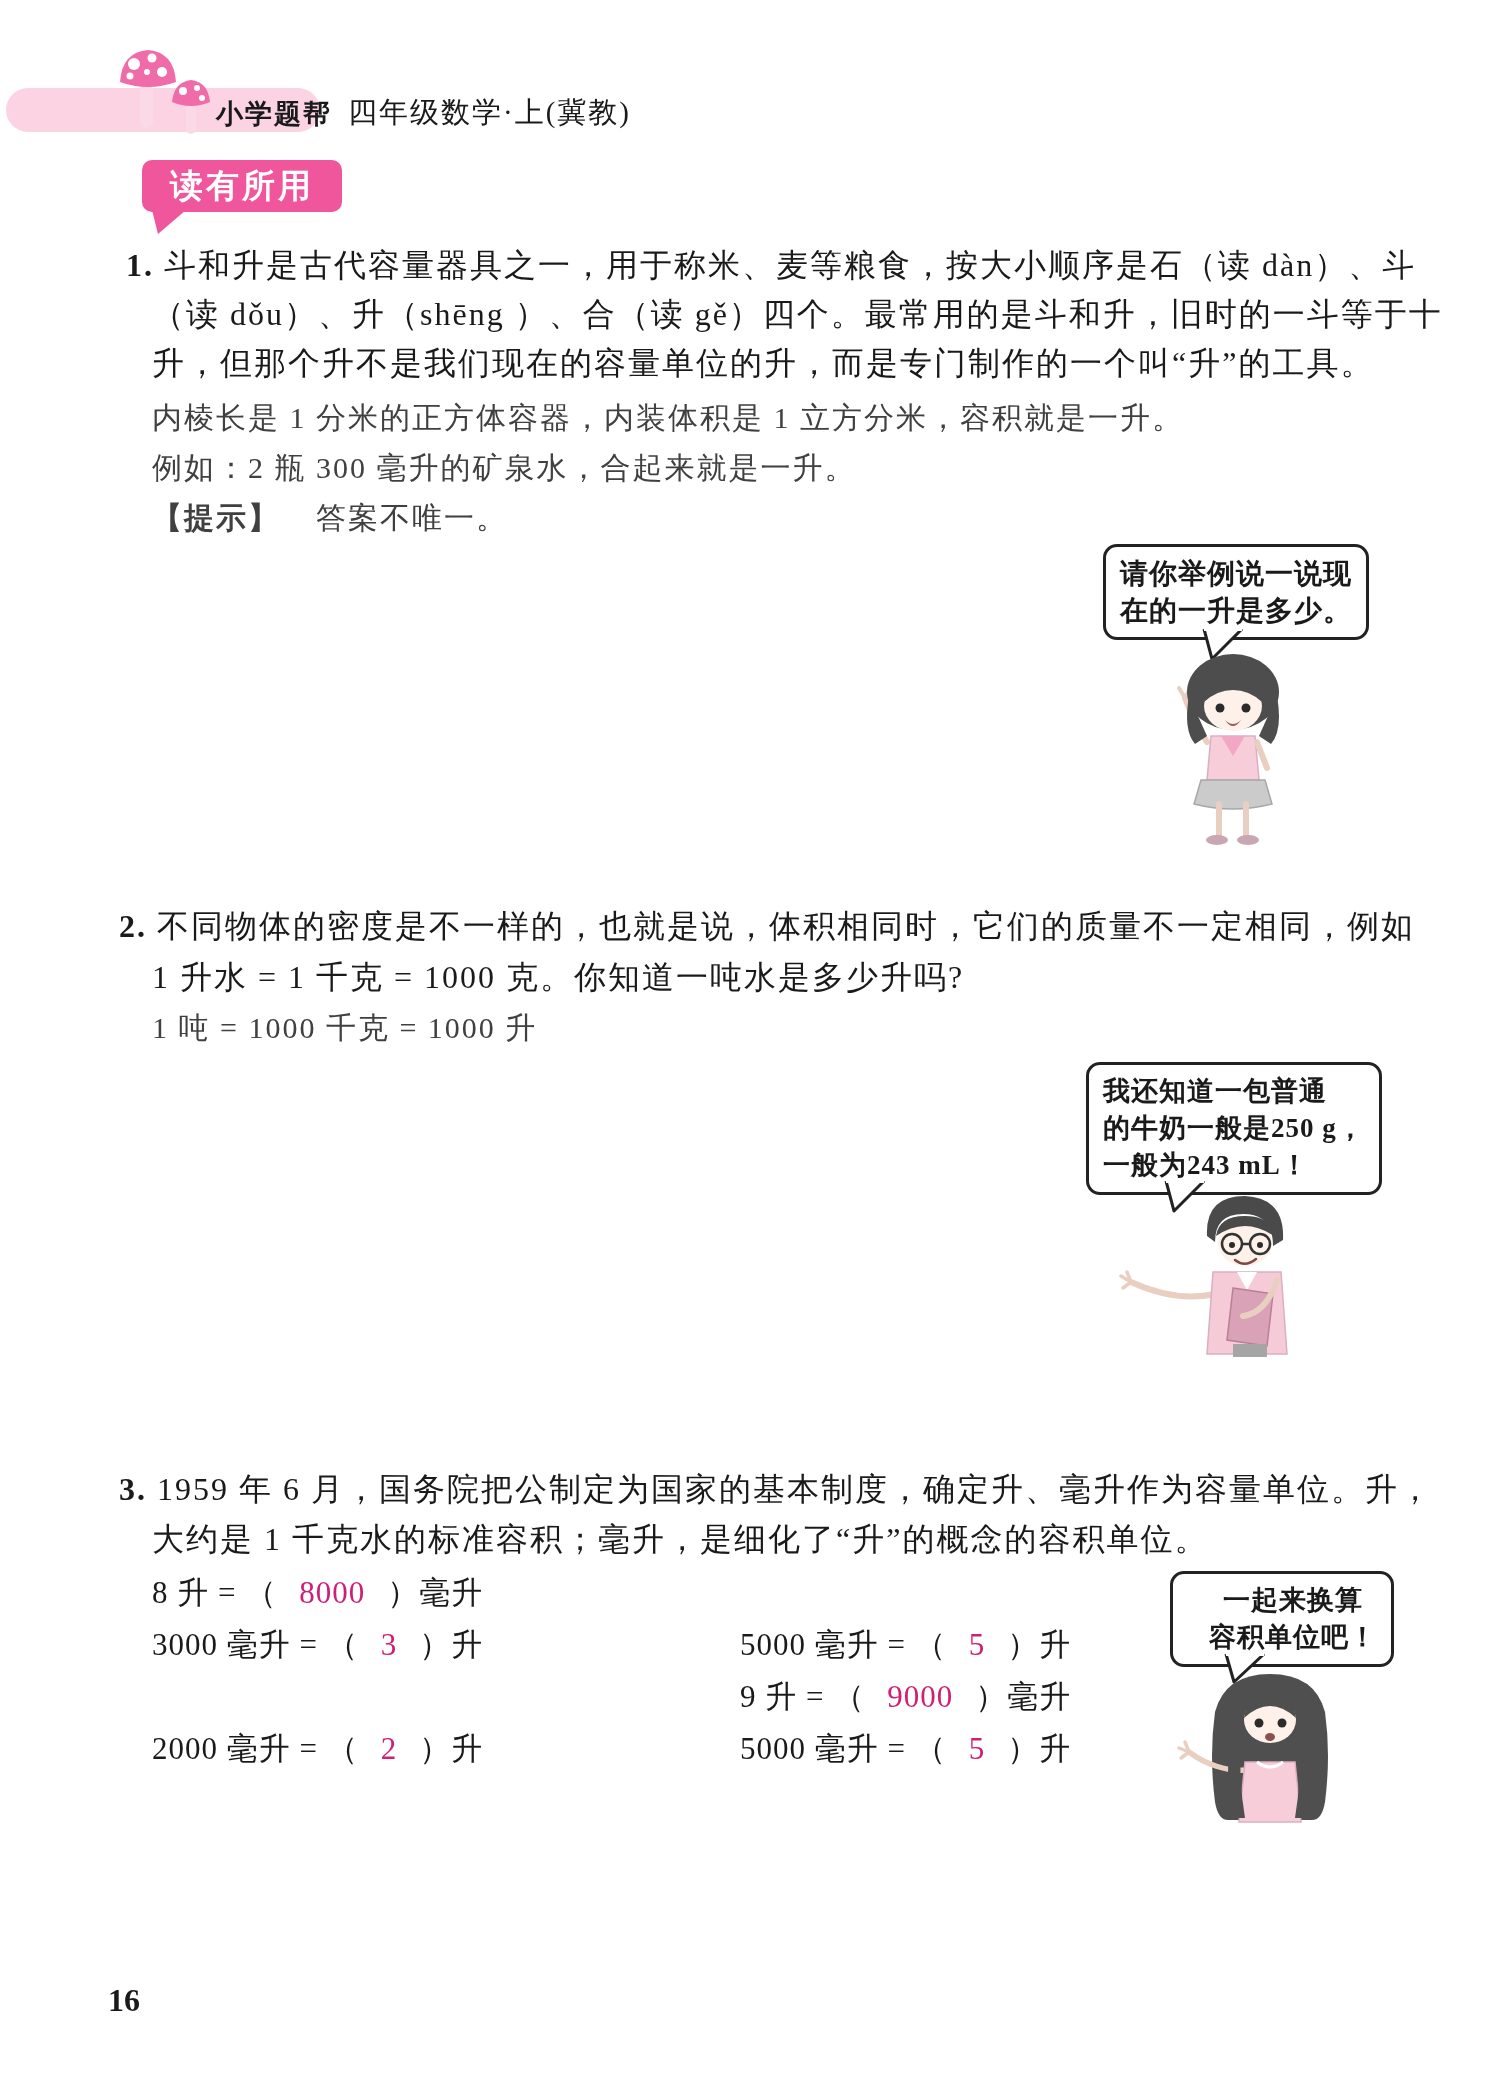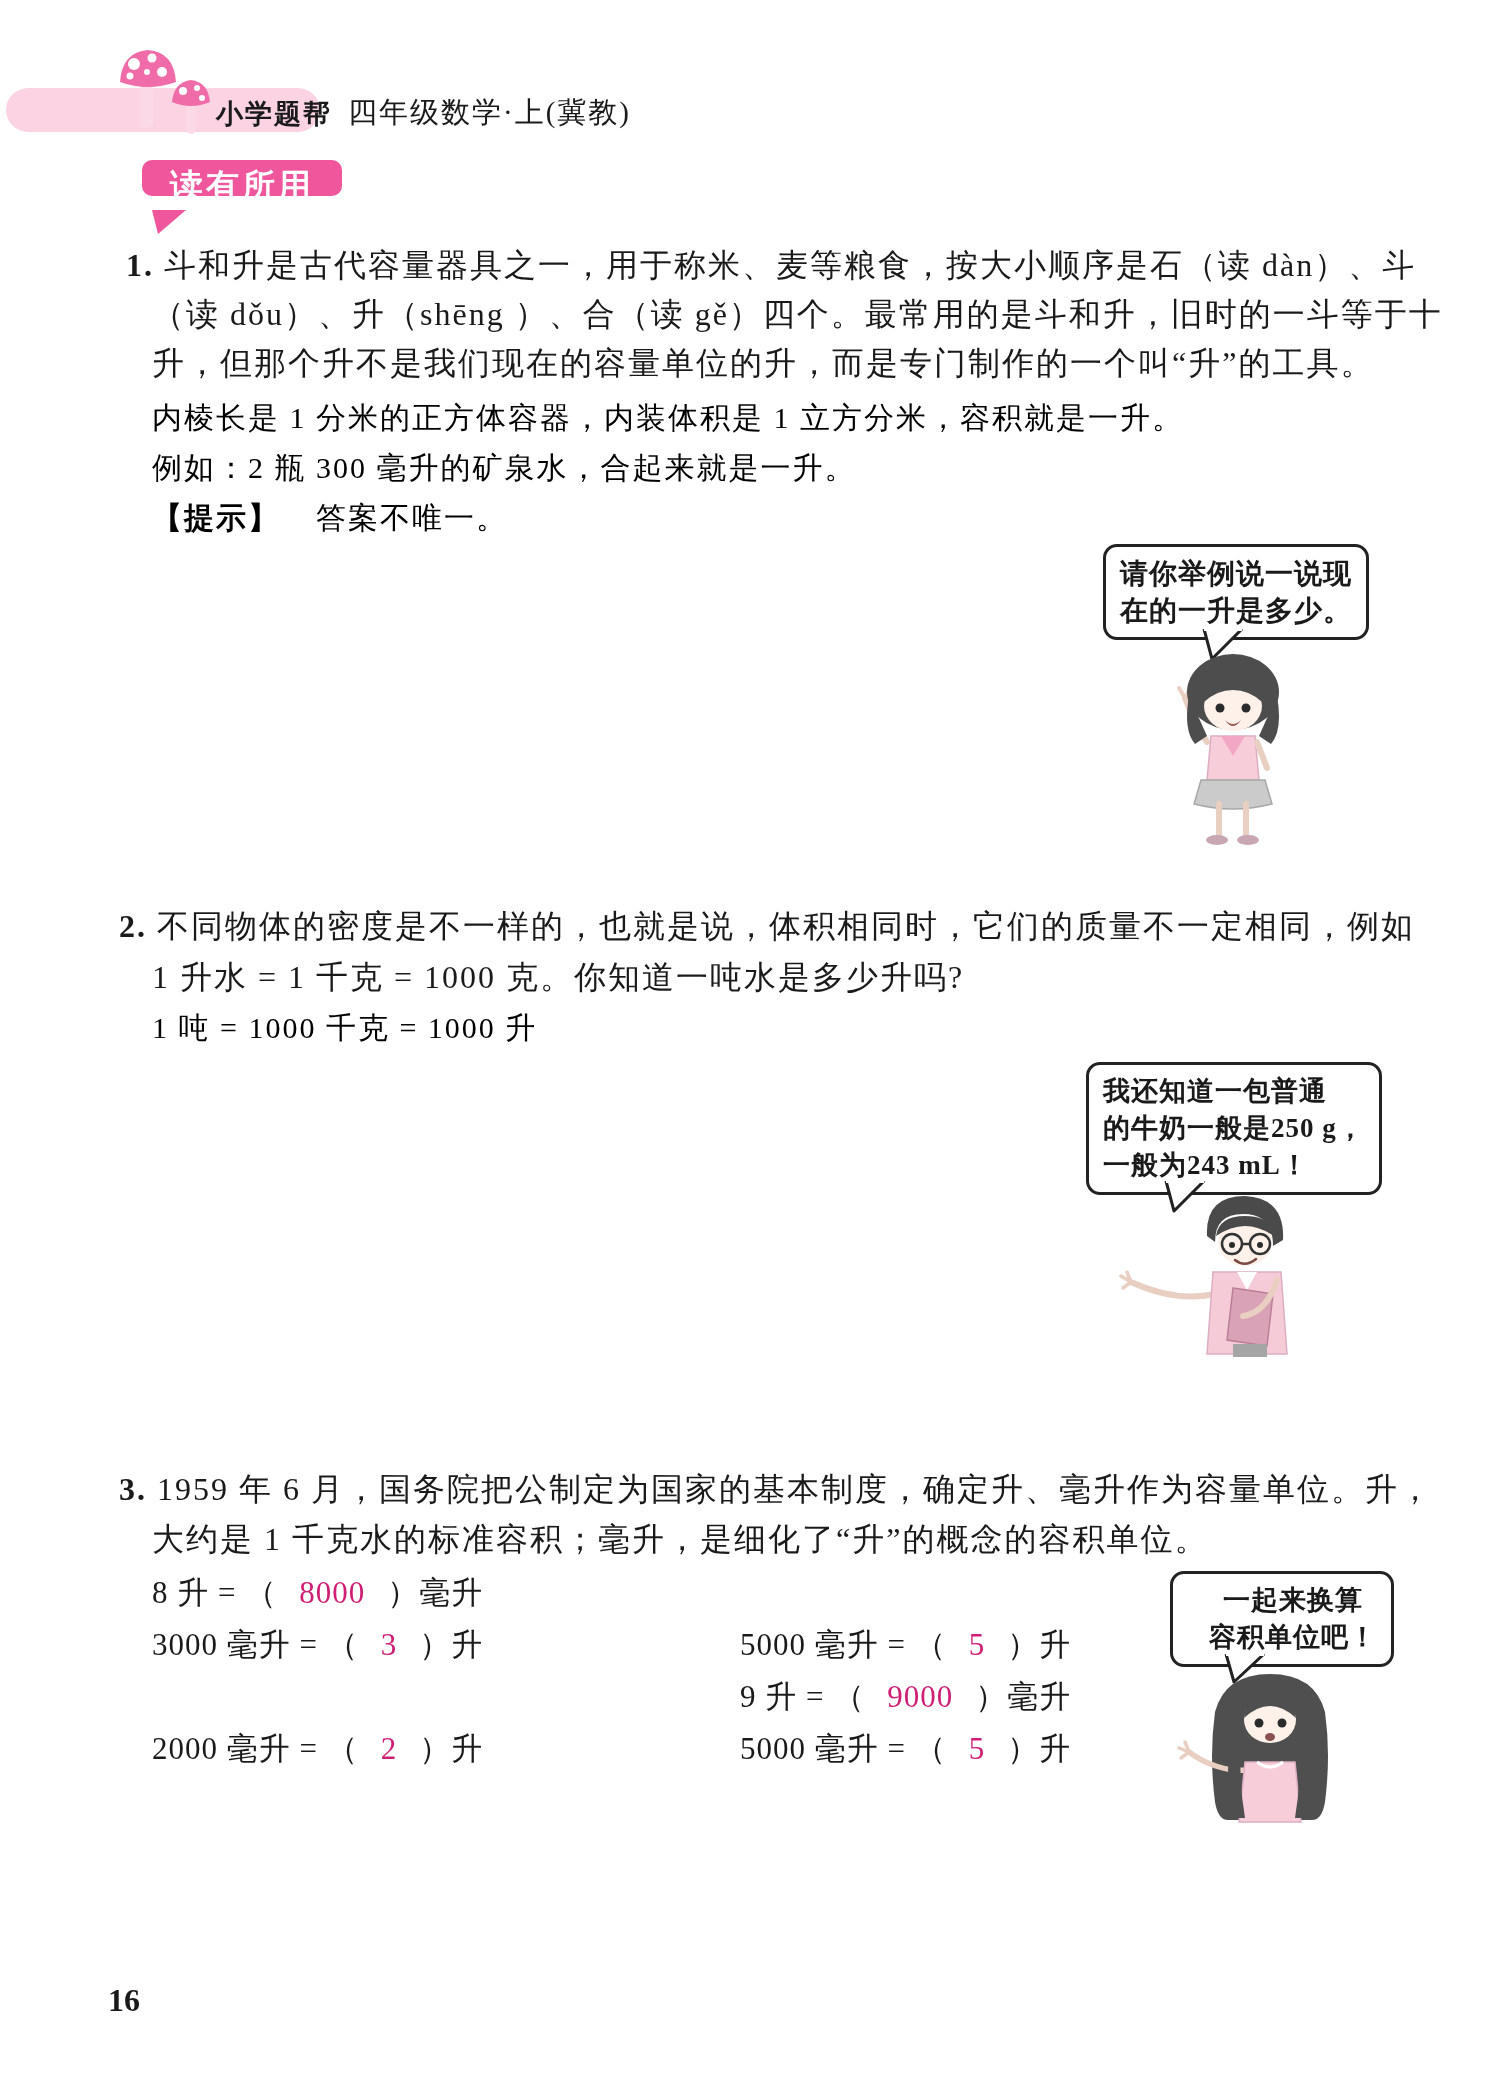--- a/index.html
+++ b/index.html
@@ -6,28 +6,28 @@
   #page{
     position:relative;width:1506px;height:2095px;background:#ffffff;overflow:hidden;
     font-family:"Liberation Serif","DejaVu Serif",serif;color:#1a1a1a;
   }
   
   .header-bar{position:absolute;left:6px;top:88px;width:314px;height:44px;background:#fbd3e3;border-radius:22px;}
   .mushrooms{position:absolute;left:112px;top:44px;width:112px;height:100px;}
   .brand{position:absolute;left:216px;top:96px;font-size:27px;font-weight:bold;letter-spacing:2px;}
   .page-title{position:absolute;left:348px;top:93px;font-size:29px;letter-spacing:2px;}
   
-  .badge{position:absolute;left:142px;top:160px;width:200px;height:36px;background:#f0569c;border-radius:10px;
+  .badge{position:absolute;left:142px;top:160px;width:200px;height:52px;background:#f0569c;border-radius:10px;
          color:#fff;font-size:33px;font-weight:bold;text-align:center;line-height:52px;letter-spacing:3px;}
   .badge-tail{position:absolute;left:150px;top:210px;}
   
   .qline{position:absolute;font-size:32px;letter-spacing:2px;white-space:nowrap;}
   .qnum{font-weight:bold;margin-right:10px;}
   .ans{color:#cf1e74;}
-  .answer-line{position:absolute;font-size:30px;letter-spacing:2px;white-space:nowrap;color:#000000;}
+  .answer-line{position:absolute;font-size:30px;letter-spacing:2px;white-space:nowrap;color:#404040;}
   .hint-label{font-weight:bold;}
   .hint-text{margin-left:36px;}
   
   .bubble{position:absolute;border:3px solid #222;border-radius:14px;background:#fff;
           font-size:28px;font-weight:bold;line-height:37px;padding:8px 14px;letter-spacing:1px;white-space:nowrap;}
   .tail{position:absolute;}
   
   .conv{position:absolute;font-size:31px;letter-spacing:1px;white-space:nowrap;}
   .conv .ans{display:inline-block;margin:0 22px;}
   

